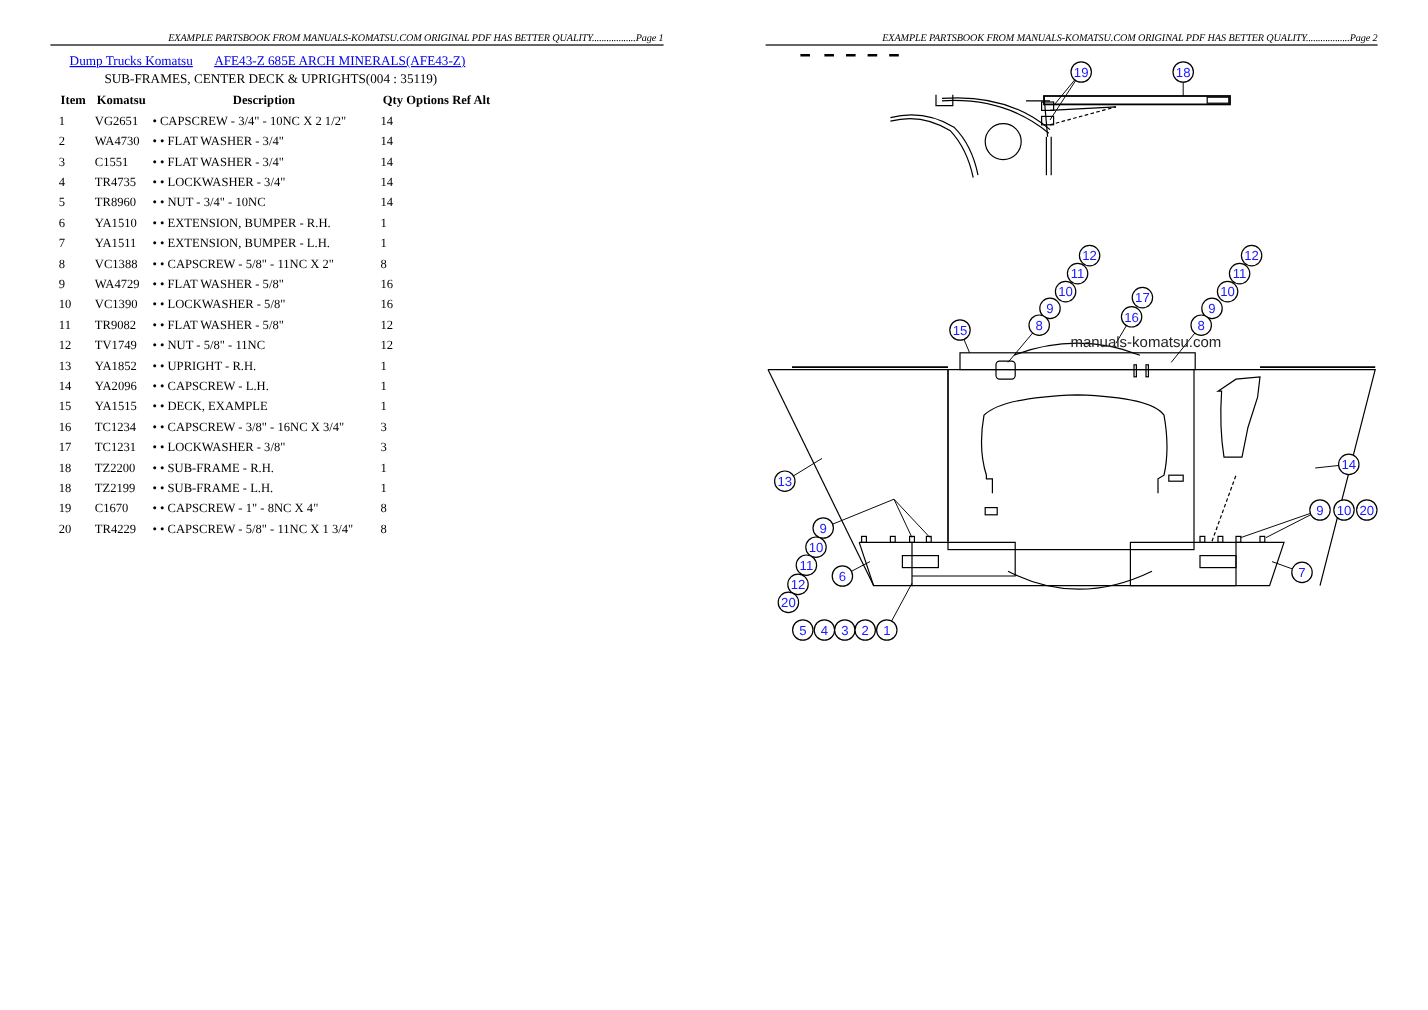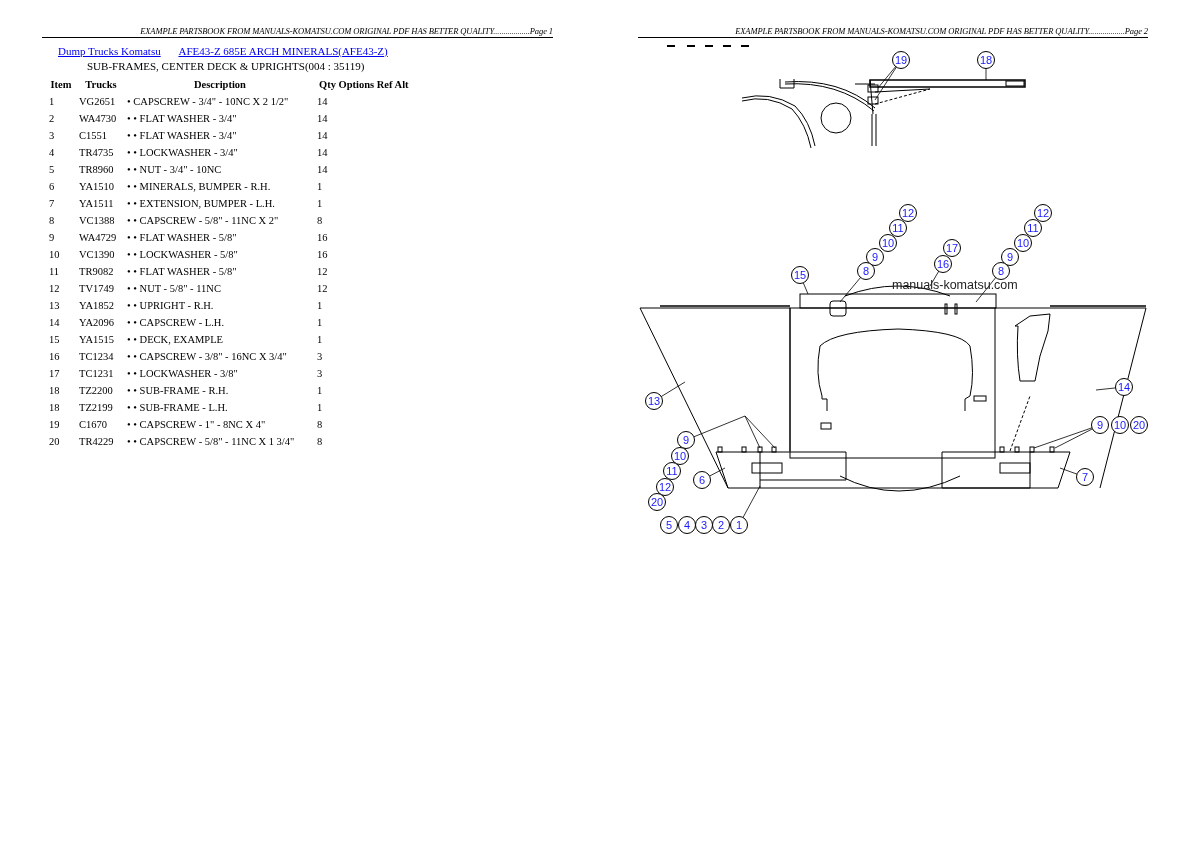--- a/index.html
+++ b/index.html
@@ -35,21 +35,21 @@
 <div class="crumbs">
   <a>Dump Trucks Komatsu</a>
   <a>AFE43-Z 685E ARCH MINERALS(AFE43-Z)</a>
 </div>
 <div class="subtitle">SUB-FRAMES, CENTER DECK &amp; UPRIGHTS(004 : 35119)</div>
 
 <table class="parts">
   <thead>
     <tr>
       <th class="c-item">Item</th>
-      <th>Trucks</th>
+      <th>Komatsu</th>
       <th class="c-desc">Description</th>
       <th style="padding-left:4px;">
         <span>Qty</span>
         <span>Options</span>
         <span>Ref</span>
         <span>Alt</span>
       </th>
     </tr>
   </thead>
   <tbody id="parts-body">
@@ -79,21 +79,21 @@
       </tr>
       <tr>
         <td class="c-item">5</td>
         <td class="c-part">TR8960</td>
         <td class="c-desc">• • NUT - 3/4" - 10NC</td>
         <td class="c-qty">14</td>
       </tr>
       <tr>
         <td class="c-item">6</td>
         <td class="c-part">YA1510</td>
-        <td class="c-desc">• • MINERALS, BUMPER - R.H.</td>
+        <td class="c-desc">• • EXTENSION, BUMPER - R.H.</td>
         <td class="c-qty">1</td>
       </tr>
       <tr>
         <td class="c-item">7</td>
         <td class="c-part">YA1511</td>
         <td class="c-desc">• • EXTENSION, BUMPER - L.H.</td>
         <td class="c-qty">1</td>
       </tr>
       <tr>
         <td class="c-item">8</td>

